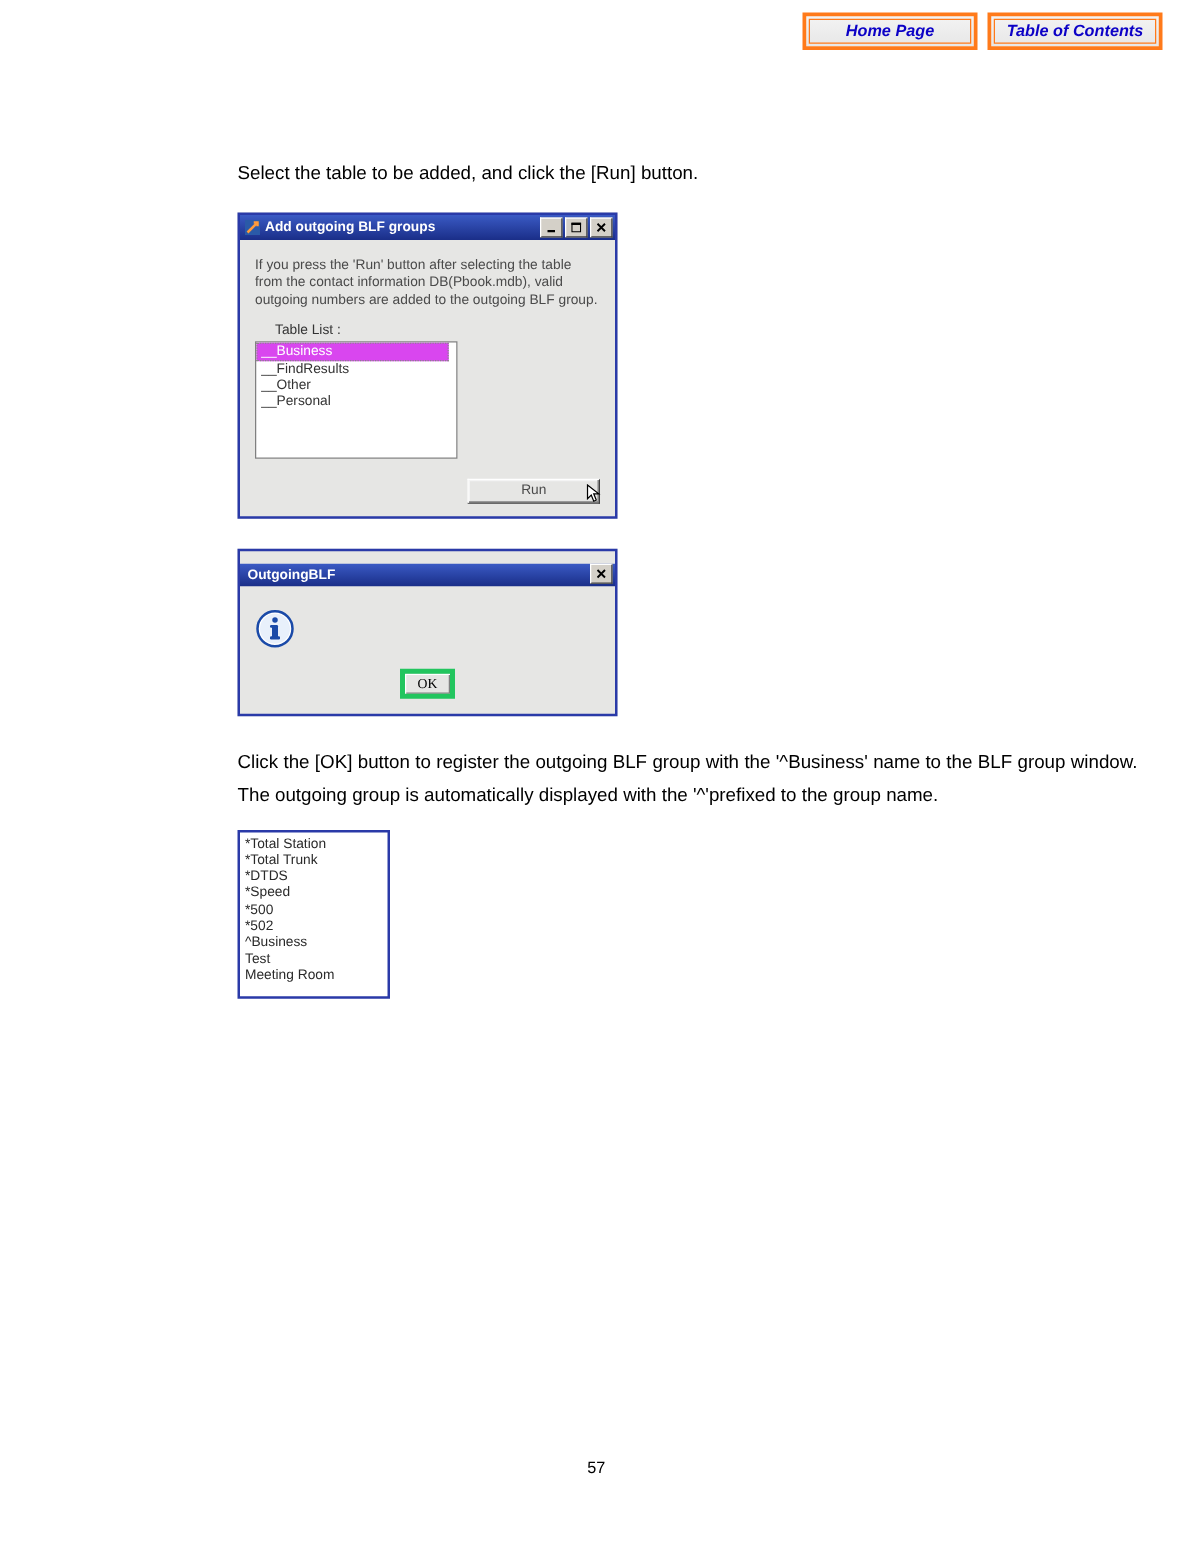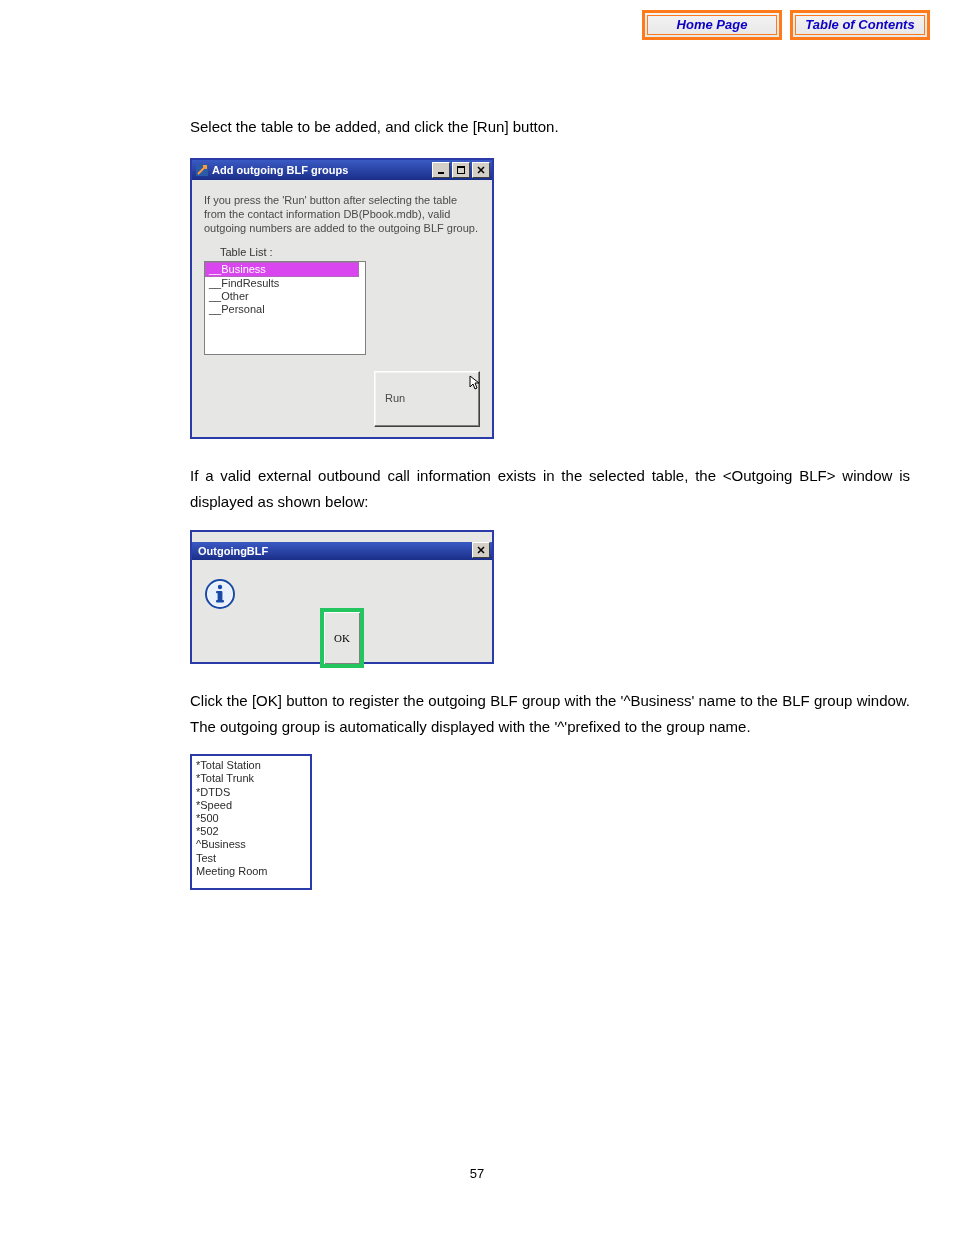--- a/index.html
+++ b/index.html
@@ -36,21 +36,21 @@
     font-style: italic;
     font-weight: bold;
     color: #0c00c6;
     font-size: 13px;
     cursor: pointer;
   }
   
   .content {
     position: absolute;
     left: 190px;
-    top: 114px;
+    top: 126px;
     width: 720px;
     font-size: 15px;
     line-height: 1.75;
   }
   .para {
     margin: 0 0 14px 0;
     text-align: justify;
   }
   
   .dlg1 {
@@ -126,28 +126,28 @@
     box-sizing: border-box;
   }
   .dlg1-run-row {
     display: flex;
     justify-content: flex-end;
     margin-top: 16px;
     position: relative;
   }
   .win-btn {
     min-width: 84px;
-    padding: 20px 10px;
+    padding: 2px 10px;
     font-size: 11px;
     background: #e6e6e4;
     border: 1px solid #fff;
     border-right-color: #404040;
     border-bottom-color: #404040;
     box-shadow: inset -1px -1px 0 #808080, inset 1px 1px 0 #f4f4f4;
-    text-align: left;
+    text-align: center;
     position: relative;
   }
   .cursor-arrow {
     position: absolute;
     right: -2px;
     top: 3px;
     pointer-events: none;
   }
   
   .dlg2 {
@@ -268,21 +268,20 @@
             <span class="cursor-arrow">
               <svg width="12" height="16" viewBox="0 0 12 16">
                 <path d="M1 1 L1 12 L4 9 L6 14 L8 13 L6 8 L10 8 Z" fill="#fff" stroke="#000" stroke-width="1"></path>
               </svg>
             </span>
           </div>
         </div>
       </div>
     </div>
 
-    <p class="para">If a valid external outbound call information exists in the selected table, the &lt;Outgoing BLF&gt; window is displayed as shown below:</p>
 
     <div class="dlg2">
       <div class="dlg2-title">
         <span class="dlg2-title-text">OutgoingBLF</span>
         <span class="dlg1-winbtn">
           <svg width="8" height="8" viewBox="0 0 8 8">
               <path d="M1 1 L7 7 M7 1 L1 7" stroke="#000" stroke-width="1.5"></path>
             </svg>
         </span>
       </div>

